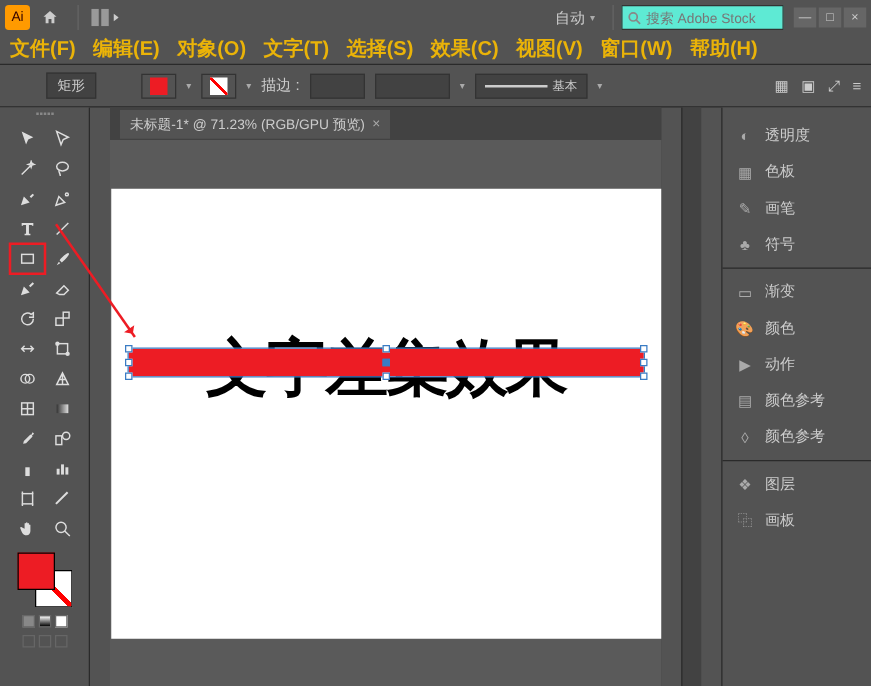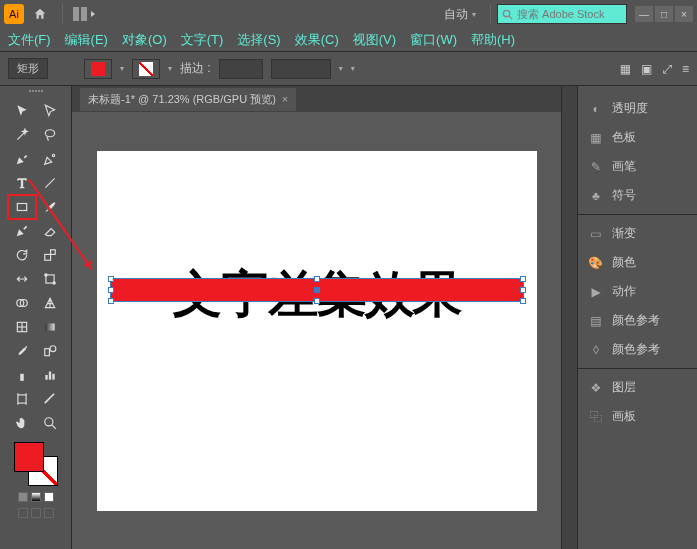--- a/index.html
+++ b/index.html
@@ -8,33 +8,33 @@
 .app-icon { width: 20px; height: 20px; background: #ff9a00; border-radius: 3px; display: flex; align-items: center; justify-content: center; color: #330000; font-weight: normal; font-size: 11px; margin-right: 6px; }
 .home-icon { width: 20px; height: 20px; display: flex; align-items: center; justify-content: center; margin-right: 6px; }
 .title-sep { width: 1px; height: 20px; background: #666; margin: 0 6px; }
 .stack-icon { display: flex; align-items: center; padding: 0 4px; }
 .title-bar .spacer { flex: 1; }
 .auto-lbl { display: flex; align-items: center; gap: 4px; margin-right: 8px; }
 .search-box { background: #5eead4; border: 1px solid #333; height: 20px; width: 130px; display: flex; align-items: center; padding: 0 4px; color: #777; font-size: 11px; gap: 4px; }
 .win-controls { display: flex; gap: 2px; margin-left: 8px; }
 .win-btn { width: 18px; height: 16px; background: #666; display: flex; align-items: center; justify-content: center; font-size: 10px; color: #ccc; }
 .menu-bar { height: 24px; background: #535353; display: flex; align-items: center; padding: 0 8px; gap: 14px; border-bottom: 1px solid #2a2a2a; }
-.menu-item { color: #5eead4; font-size: 13px; }
+.menu-item { color: #eab308; font-size: 16px; font-weight: bold; }
 .options-bar { height: 34px; background: #535353; display: flex; align-items: center; padding: 0 8px; gap: 8px; border-bottom: 1px solid #2a2a2a; }
-.opt-label { background: #424242; padding: 2px 8px; border: 1px solid #333; font-size: 11px; }
+.opt-label { background: #424242; padding: 2px 8px; border: 1px solid #333; font-size: 11px; margin-left: 29px; }
 .color-swatch { width: 28px; height: 20px; display: flex; align-items: center; justify-content: center; border: 1px solid #333; }
 .red-sq { width: 14px; height: 14px; background: #ed1c24; }
 .nofill { width: 14px; height: 14px; background: #fff; position: relative; }
 .nofill::after { content: ""; position: absolute; left: 0; top: 0; right: 0; bottom: 0; background: linear-gradient(to top right, transparent 45%, red 45%, red 55%, transparent 55%); }
 .dropdown-caret { font-size: 8px; color: #aaa; }
 .stroke-wgt { width: 44px; height: 20px; background: #424242; border: 1px solid #333; }
 .style-box { width: 90px; height: 20px; background: #424242; border: 1px solid #333; display: flex; align-items: center; justify-content: center; font-size: 10px; }
 .style-box .bar { width: 50px; height: 2px; background: #ccc; margin-right: 4px; }
 .opt-icons { margin-left: auto; display: flex; gap: 10px; align-items: center; }
-.main { display: flex; height: calc(549px - 28px - 24px - 34px); }
+.main { display: flex; height: calc(549px - 28px - 24px - 34px); gap: 16px; }
 .tool-col { width: 72px; background: #535353; border-right: 1px solid #2a2a2a; display: flex; flex-direction: column; align-items: center; padding-top: 4px; }
 .tool-grip { width: 40px; height: 6px; display: flex; justify-content: center; gap: 1px; margin-bottom: 4px; }
 .tool-grip span { width: 2px; height: 2px; background: #888; }
 .tool-grid { display: grid; grid-template-columns: 26px 26px; gap: 2px; }
 .tool { width: 26px; height: 22px; display: flex; align-items: center; justify-content: center; color: #ccc; }
 .tool.sel { outline: 2px solid #ed1c24; }
 .fillstroke { width: 44px; height: 44px; position: relative; margin-top: 8px; }
 .fs-fill { position: absolute; width: 30px; height: 30px; background: #ed1c24; border: 1px solid #000; left: 0; top: 0; }
 .fs-stroke { position: absolute; width: 30px; height: 30px; background: #fff; border: 1px solid #000; right: 0; bottom: 0; }
 .fs-stroke::after { content: ""; position: absolute; left: 0; top: 0; right: 0; bottom: 0; background: linear-gradient(to top right, transparent 45%, red 45%, red 55%, transparent 55%); }
@@ -116,20 +116,24 @@
     </div>
   <span class="dropdown-caret">▾</span>
   <div class="color-swatch">
       <div class="nofill"></div>
     </div>
   <span class="dropdown-caret">▾</span>
   <span>描边 :</span>
   <div class="stroke-wgt"></div>
   <div class="stroke-wgt" style="width:60px"></div>
   <span class="dropdown-caret">▾</span>
+  <div class="style-box">
+      <div class="bar"></div>
+      <span>基本</span>
+    </div>
   <span class="dropdown-caret">▾</span>
   <div class="opt-icons">
     <span>▦</span>
     <span>▣</span>
     <span>⤢</span>
     <span>≡</span>
   </div>
 </div>
 
 <div class="main">

